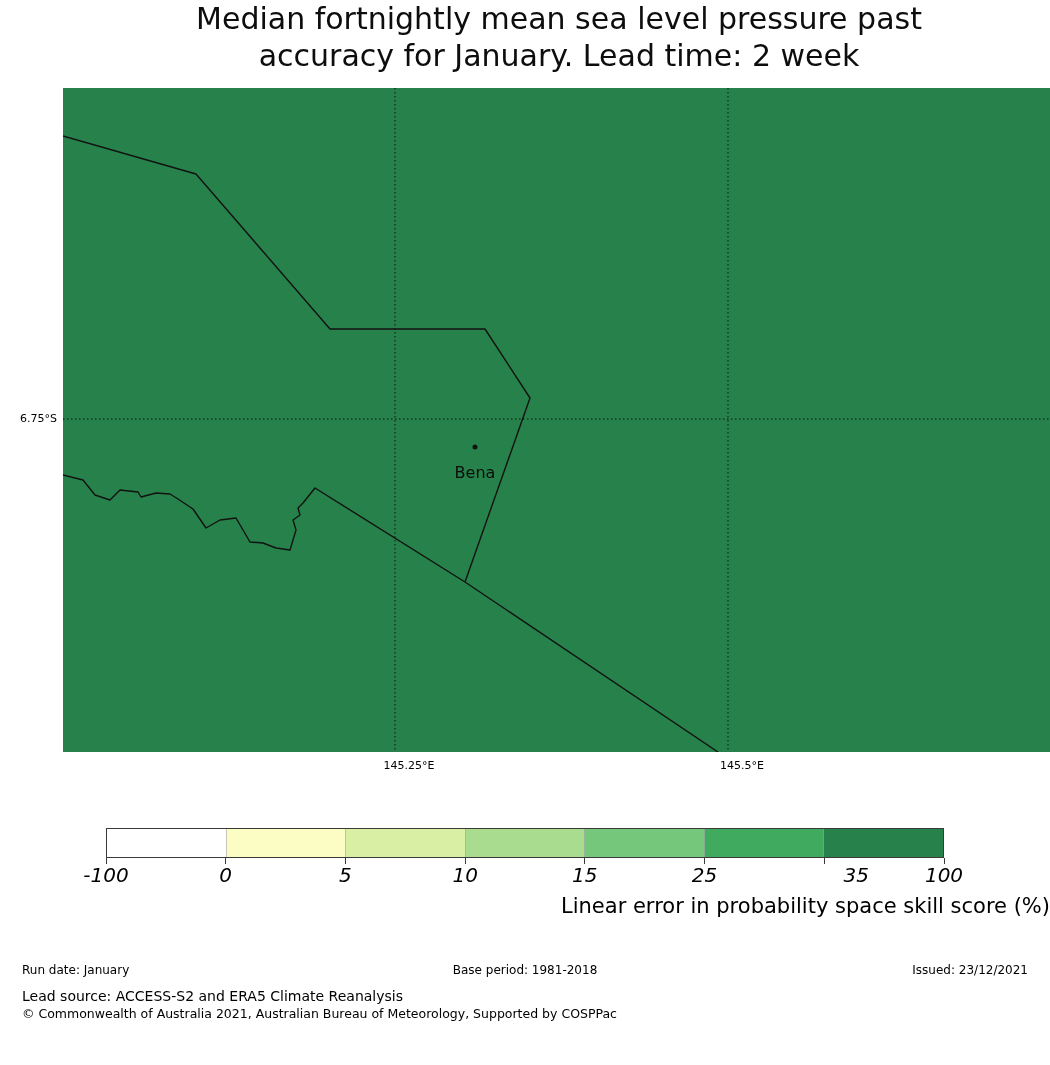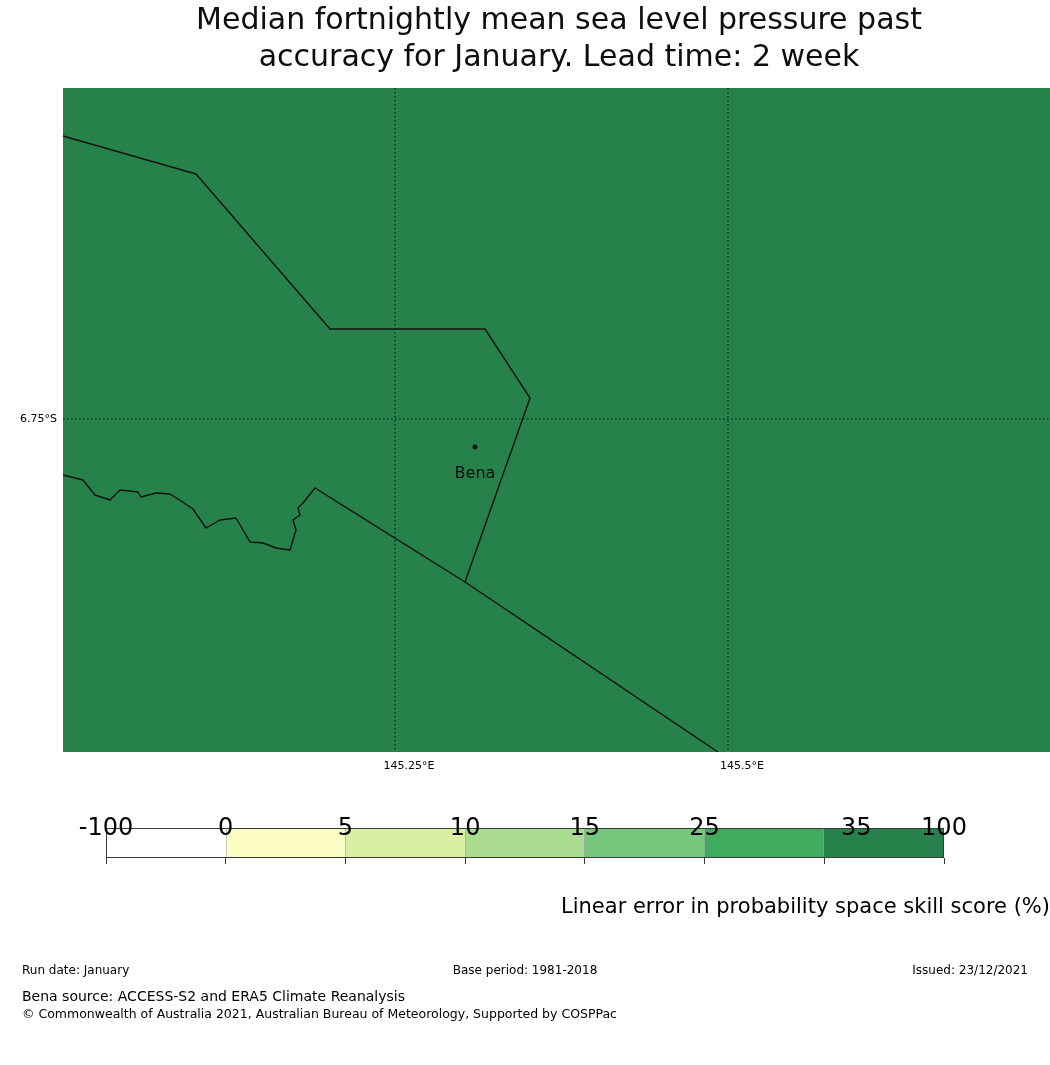--- a/index.html
+++ b/index.html
@@ -27,22 +27,23 @@
   .xticks span { position:absolute; transform:translateX(-50%); white-space:nowrap; }
   .colorbar {
     position:absolute; left:106px; top:828px; width:838px; height:30px;
     display:flex; border:1px solid #3a3a3a; box-sizing:border-box;
   }
   .colorbar .seg { flex:1 1 0; }
   .colorbar .seg + .seg { border-left:1px solid rgba(170,170,170,0.65); }
   .cbar-ticks { position:absolute; left:106px; top:858px; width:838px; height:6px; }
   .cbar-ticks i { position:absolute; top:0; width:1px; height:6px; background:#3a3a3a; }
   .cbar-ticklabels {
-    position:absolute; left:106px; top:813px; width:838px; height:26px;
-    font-size:24px;
+    position:absolute; left:106px; top:863px; width:838px; height:26px;
+    font-size:20px;
+    font-style:italic;
   }
   .cbar-ticklabels span { position:absolute; transform:translateX(-50%); white-space:nowrap; }
   .cbar-label {
     position:absolute; left:0; top:894px; width:1050px; text-align:right;
     font-size:21px;
   }
   .footer-row1 { position:absolute; top:963px; left:0; width:1050px; height:22px; font-size:12px; }
   .footer-row1 .fl { position:absolute; left:22px; }
   .footer-row1 .fc { position:absolute; left:50%; transform:translateX(-50%); white-space:nowrap; }
   .footer-row1 .fr { position:absolute; right:22px; }
@@ -106,14 +107,14 @@
     <span style="left: 85.7143%; margin-left: 32px;">35</span>
     <span style="left: 100%;">100</span>
   </div>
 <div class="cbar-label">Linear error in probability space skill score (%)</div>
 
 <div class="footer-row1">
   <span class="fl">Run date: January</span>
   <span class="fc">Base period: 1981-2018</span>
   <span class="fr">Issued: 23/12/2021</span>
 </div>
-<div class="footer-row2">Bena source: ACCESS-S2 and ERA5 Climate Reanalysis</div>
+<div class="footer-row2">Lead source: ACCESS-S2 and ERA5 Climate Reanalysis</div>
 <div class="footer-row3">© Commonwealth of Australia 2021, Australian Bureau of Meteorology, Supported by COSPPac</div>
 
 </body></html>

